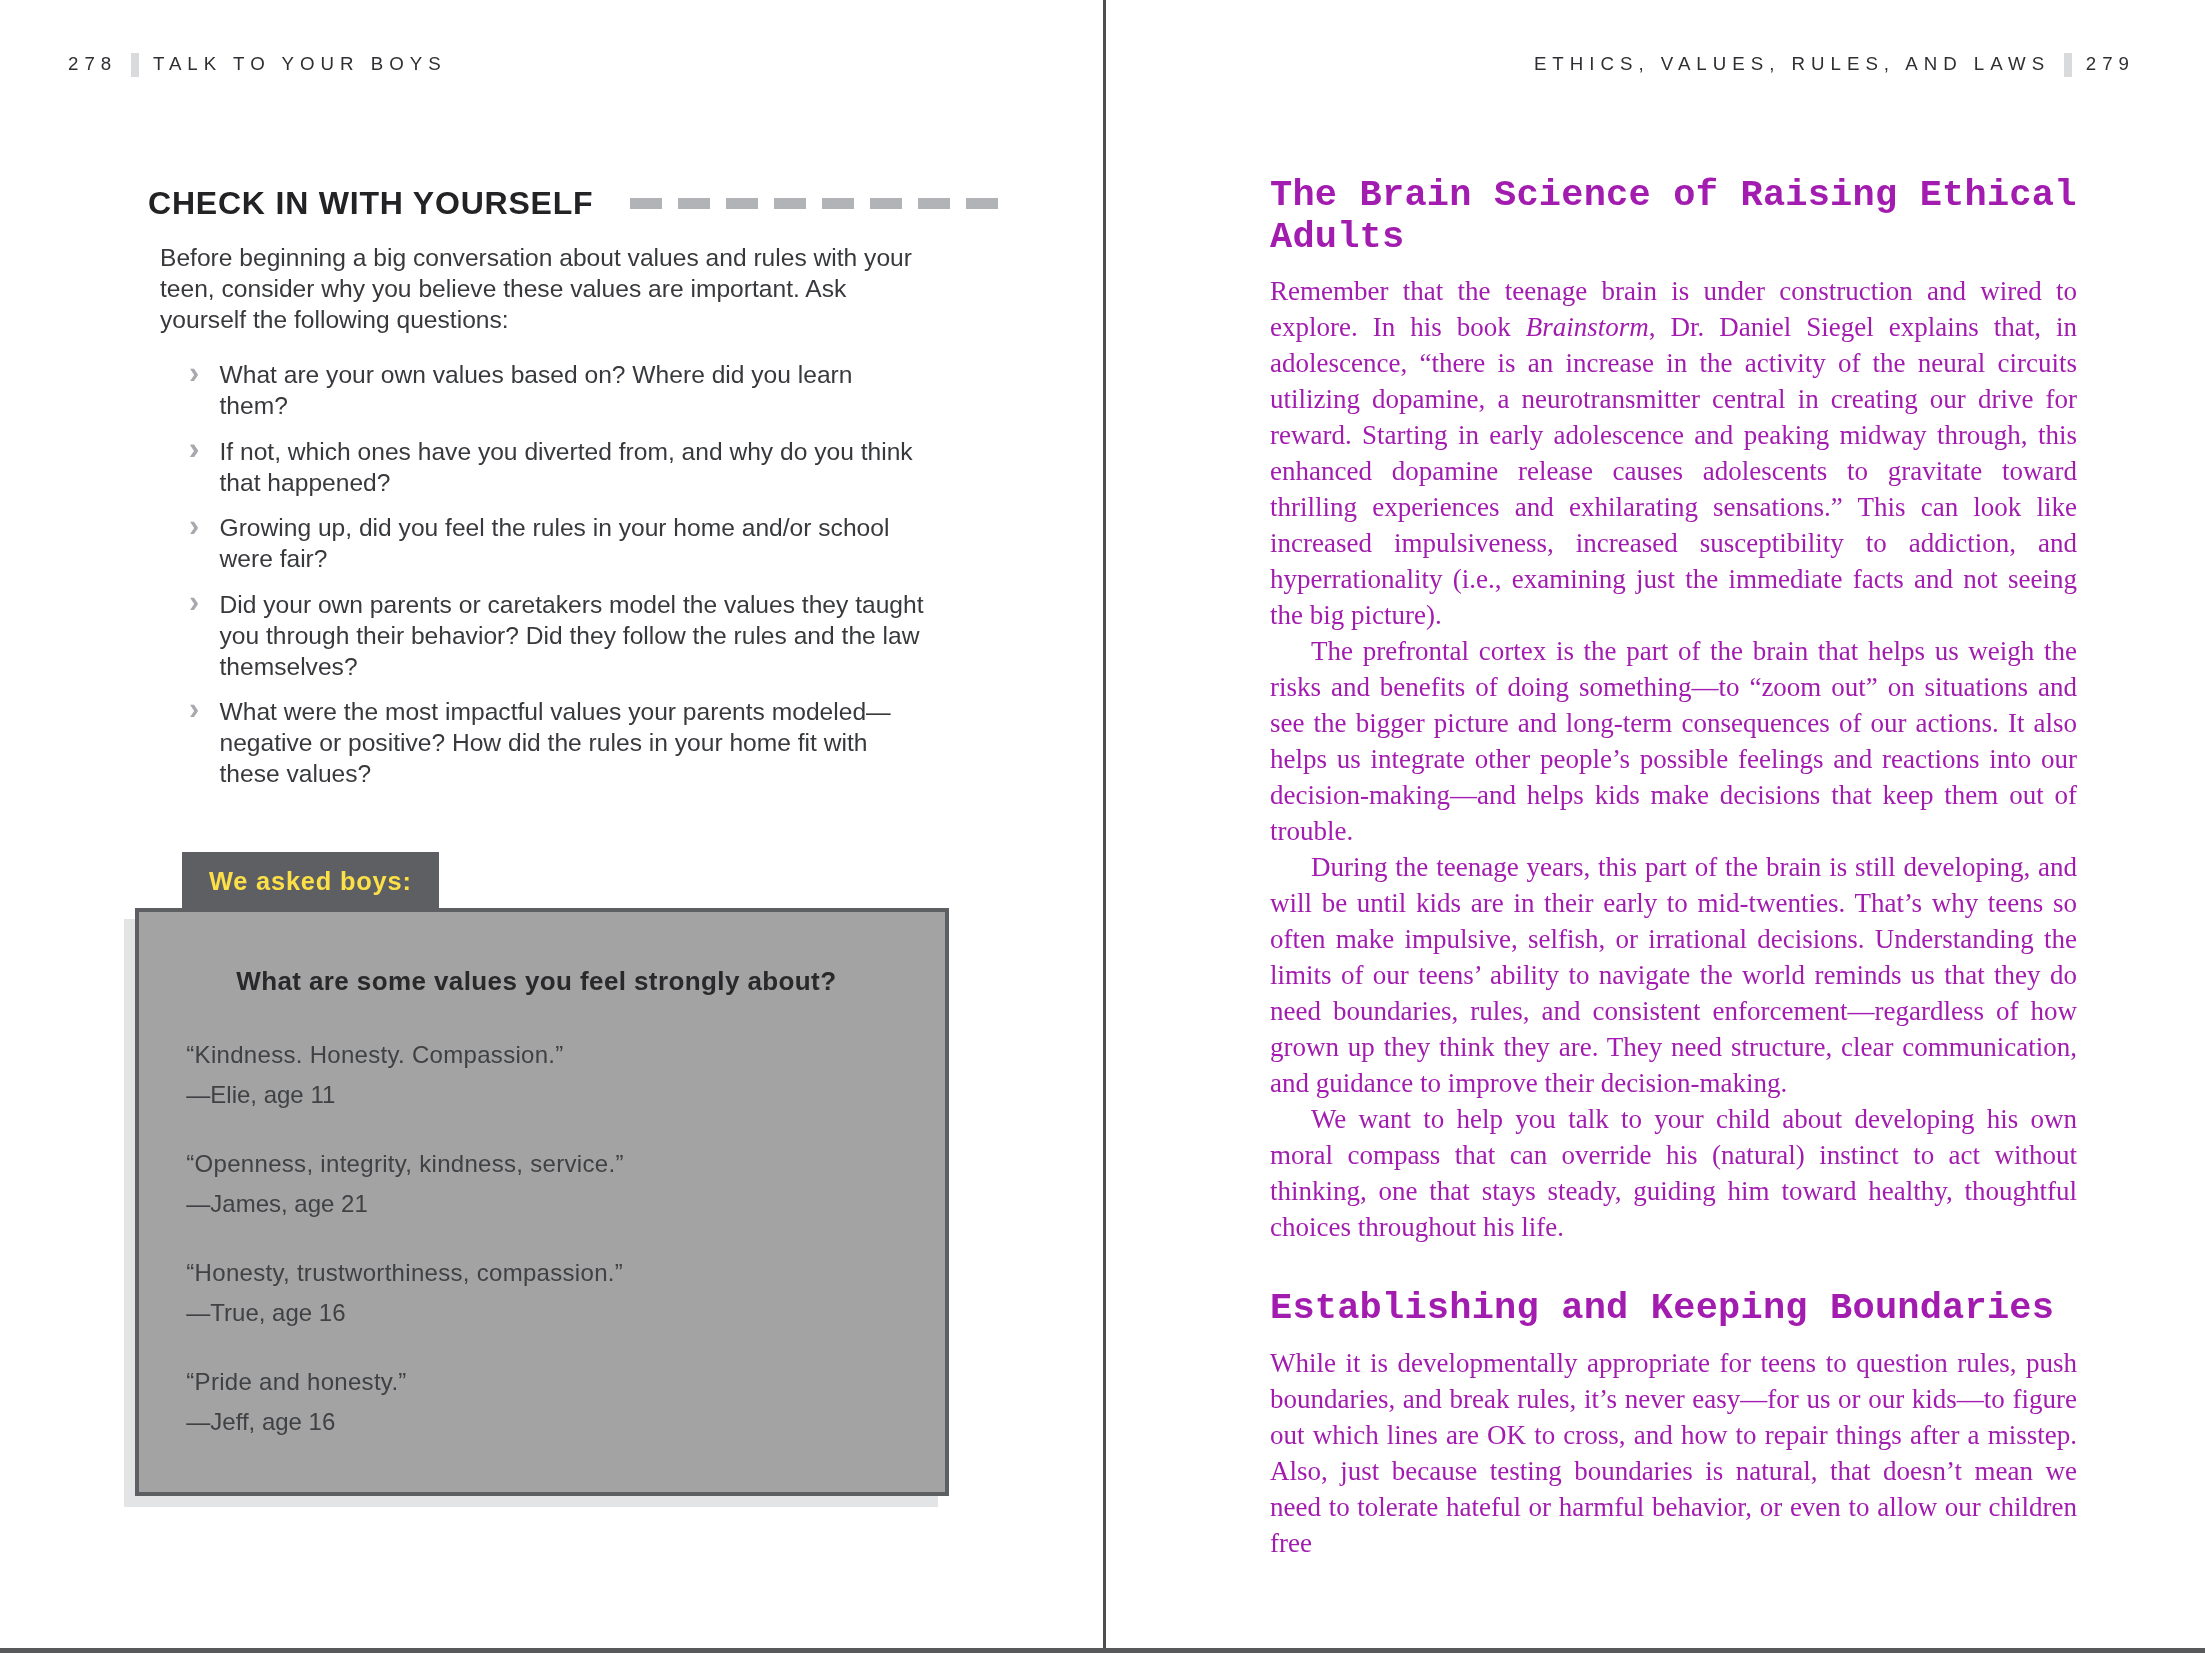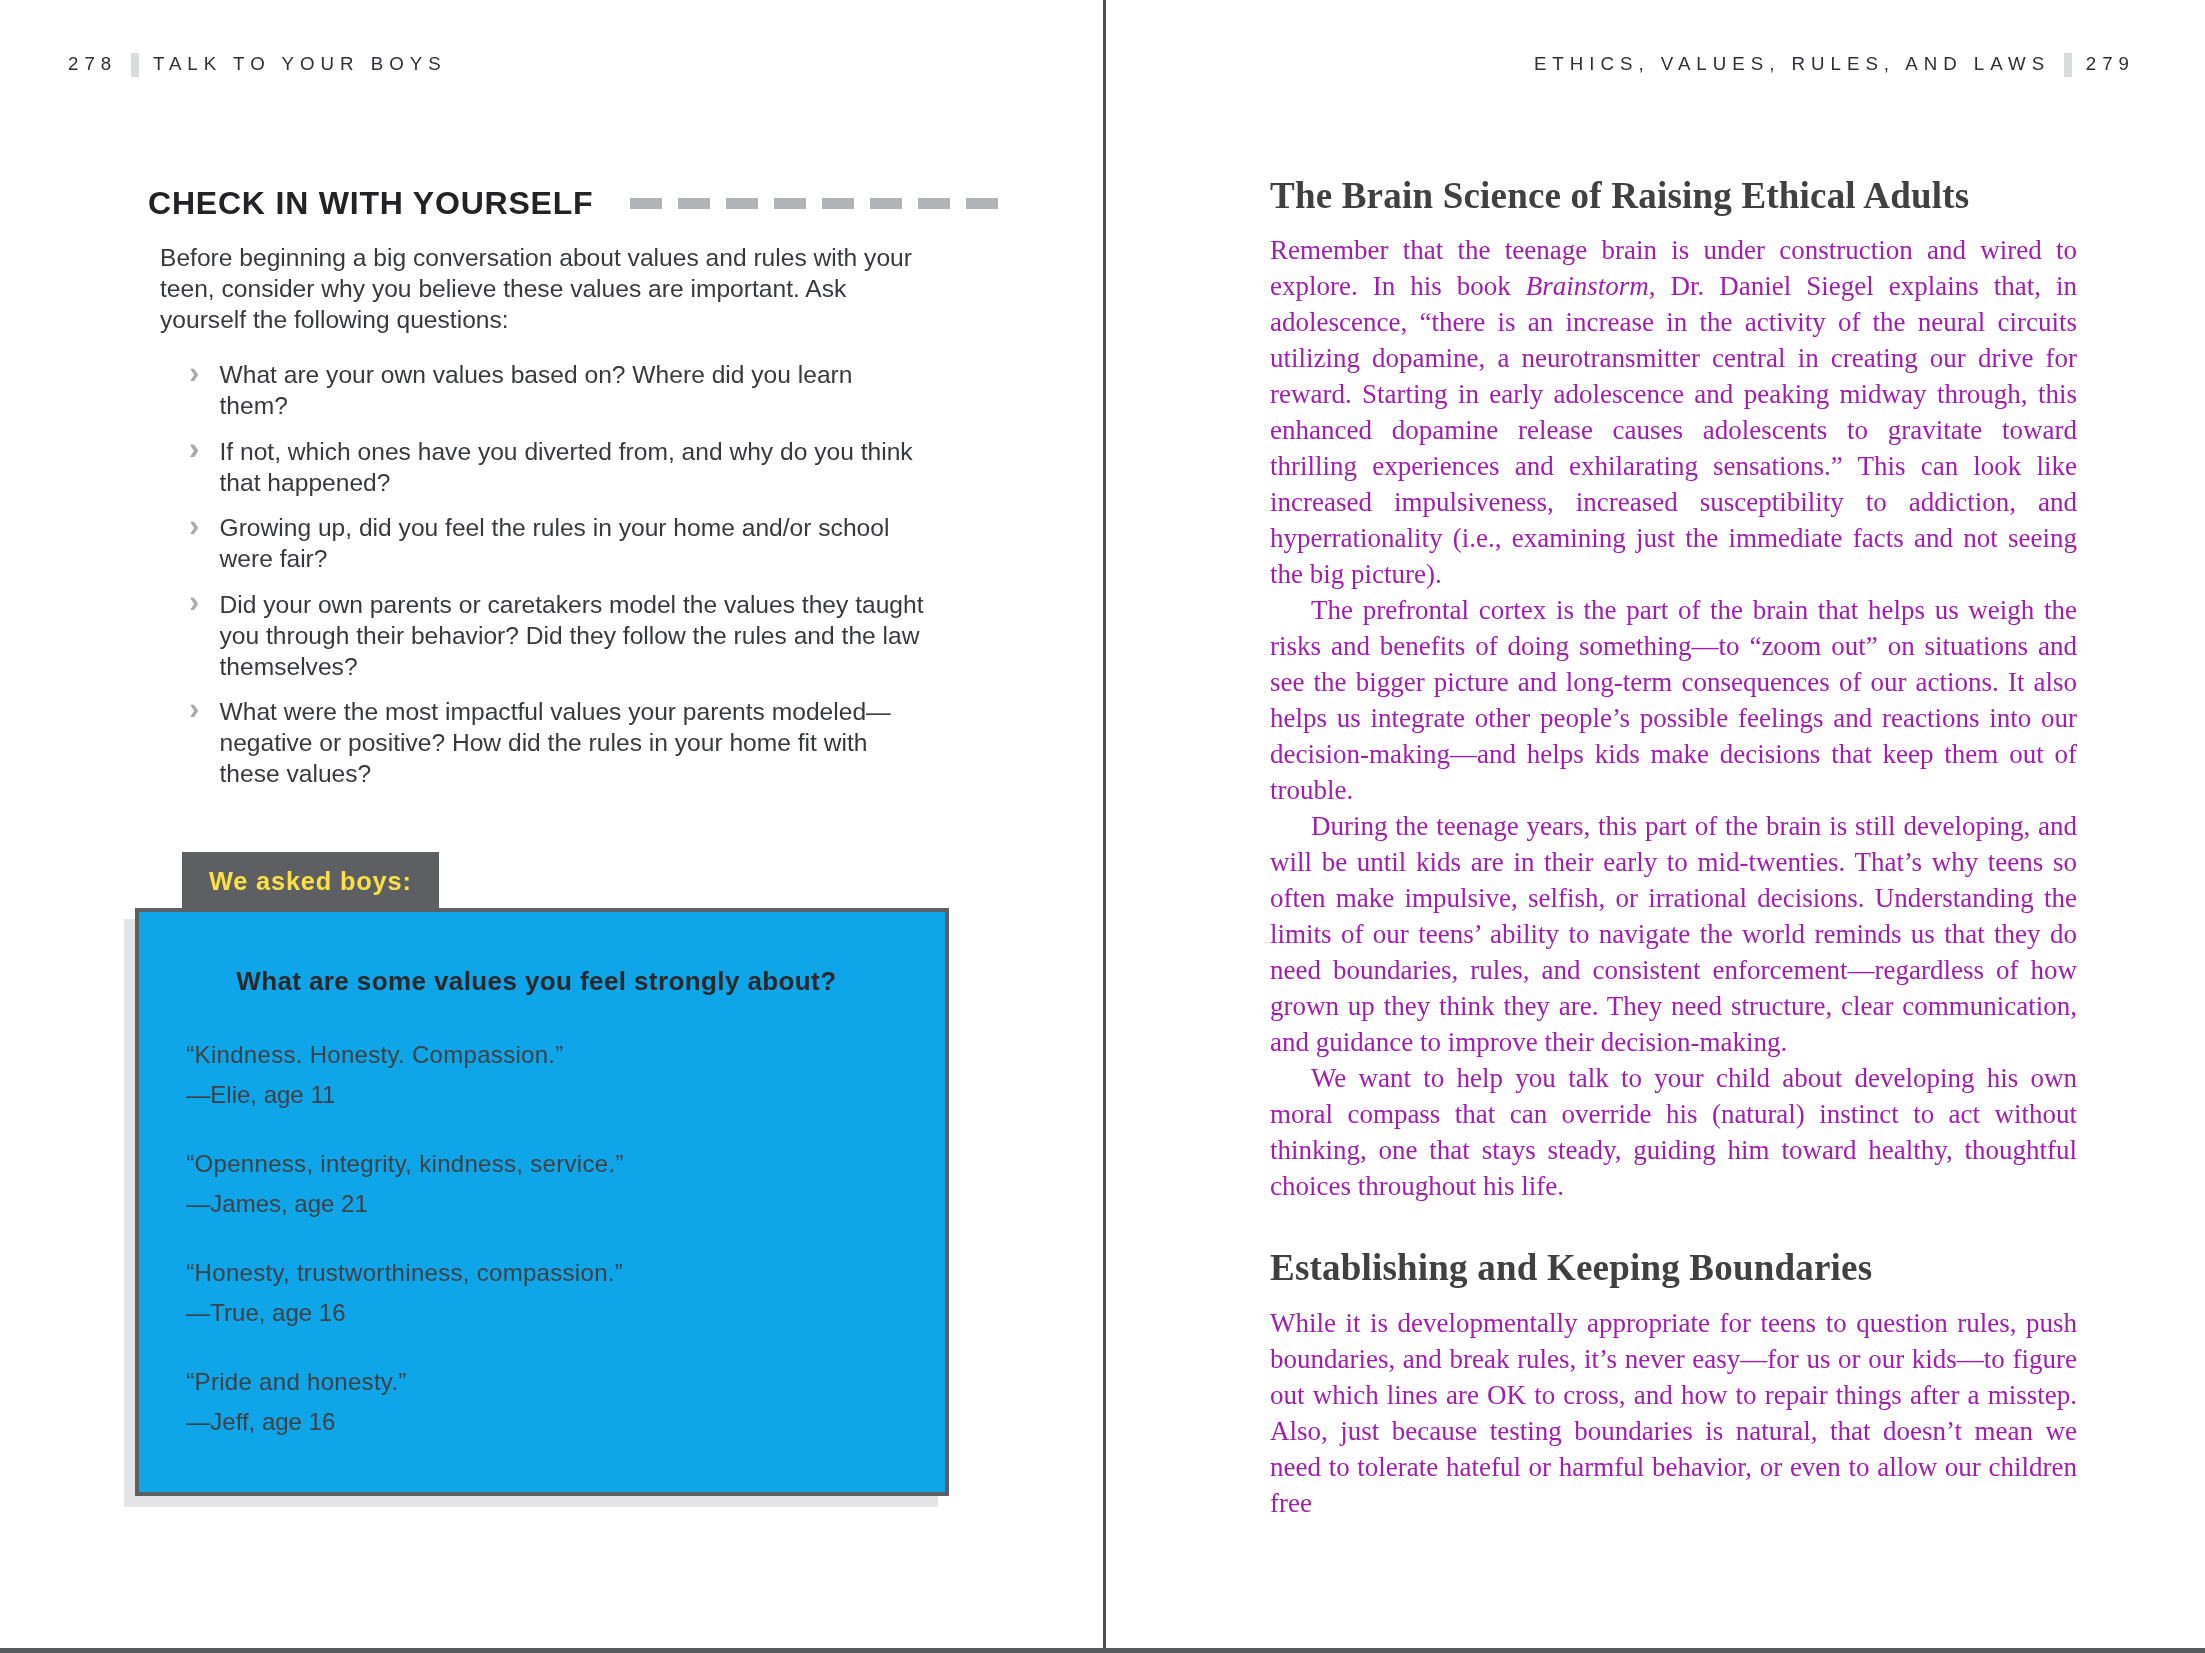--- a/index.html
+++ b/index.html
@@ -29,33 +29,33 @@
 
   .questions{margin:24px 0 0 41px;padding:0;list-style:none;}
   .questions li{position:relative;padding-left:30.5px;font-size:24.6px;line-height:31px;
                 color:#38393c;margin-bottom:14.4px;}
   .chev{position:absolute;left:0;top:-2.5px;color:#a7a9ac;font-size:30.5px;font-weight:bold;}
 
   .asked-tab{display:inline-block;background:#5d5f63;color:#fde047;font-weight:bold;
              font-size:25.4px;letter-spacing:0.8px;padding:14.4px 27px 12.7px 27px;margin:49px 0 0 34px;
              position:relative;z-index:2;}
   .asked-box{position:relative;z-index:1;margin-left:-12.7px;width:814px;box-sizing:border-box;
-             border:4.2px solid #5d5f63;background:#0ea5e9;margin-top:0;
+             border:4.2px solid #5d5f63;background:#a3a3a3;margin-top:0;
              box-shadow:-11px 11px 0 #e3e4e6;padding:47px 59px 51px 47px;}
   .box-question{text-align:center;font-size:26px;font-weight:bold;color:#29292b;
                 margin:6.8px 0 44px 0;letter-spacing:0.4px;}
   .response{margin-bottom:41px;}
   .response:last-child{margin-bottom:5.1px;}
   .quote{font-size:24px;color:#3f4144;margin:0;letter-spacing:0.3px;}
   .attr{font-size:24px;color:#3f4144;text-align:left;margin:12px 0 0 0;}
 
   
   .right-col{position:absolute;left:1270px;top:174px;width:807px;}
-  .section-heading{font-family:Liberation Serif, serif;font-size:37px;font-weight:bold;
-                   color:#404040;margin:0 0 15.3px 0;letter-spacing:0.2px;}
+  .section-heading{font-family:Liberation Mono, monospace;font-size:37px;font-weight:bold;
+                   color:#a21caf;margin:0 0 15.3px 0;letter-spacing:0.2px;}
   .section + .section{margin-top:42px;}
   .body-p{font-family:"Liberation Serif",serif;font-size:27px;line-height:36px;
           color:#a21caf;text-align:justify;margin:0;}
   .body-p.indent{text-indent:41px;}
   .body-p i{font-style:italic;}
 </style>
 </head>
 <body>
 
 <div class="spread">

